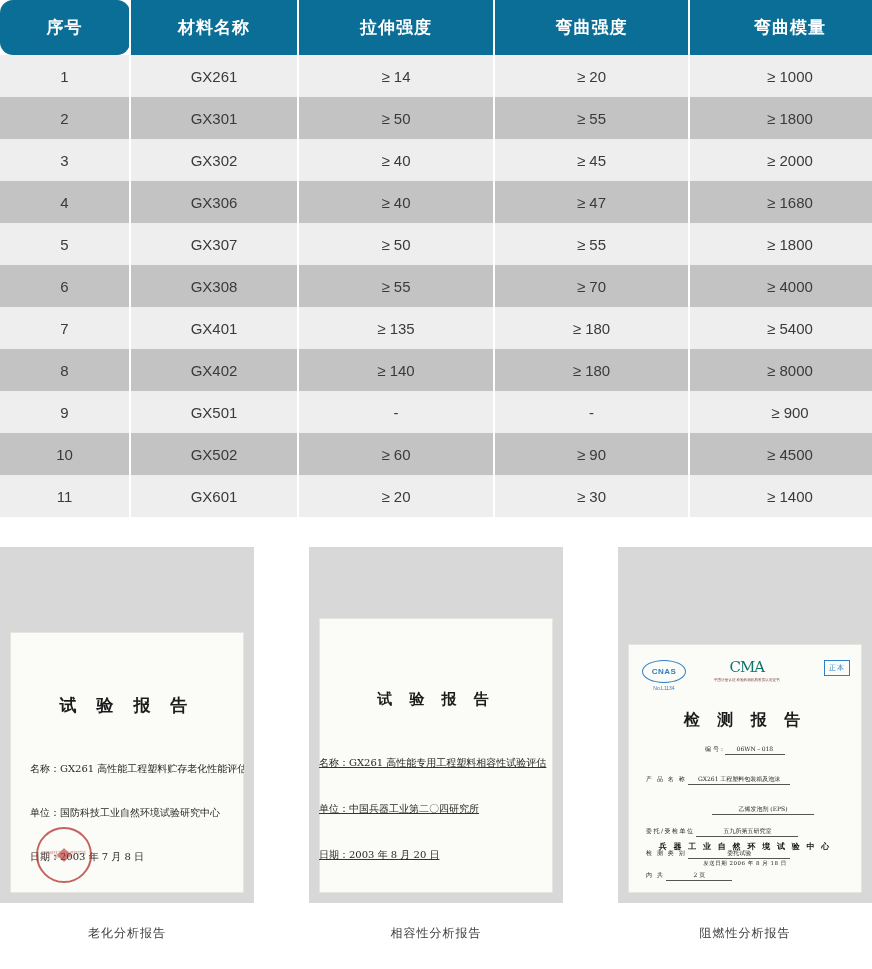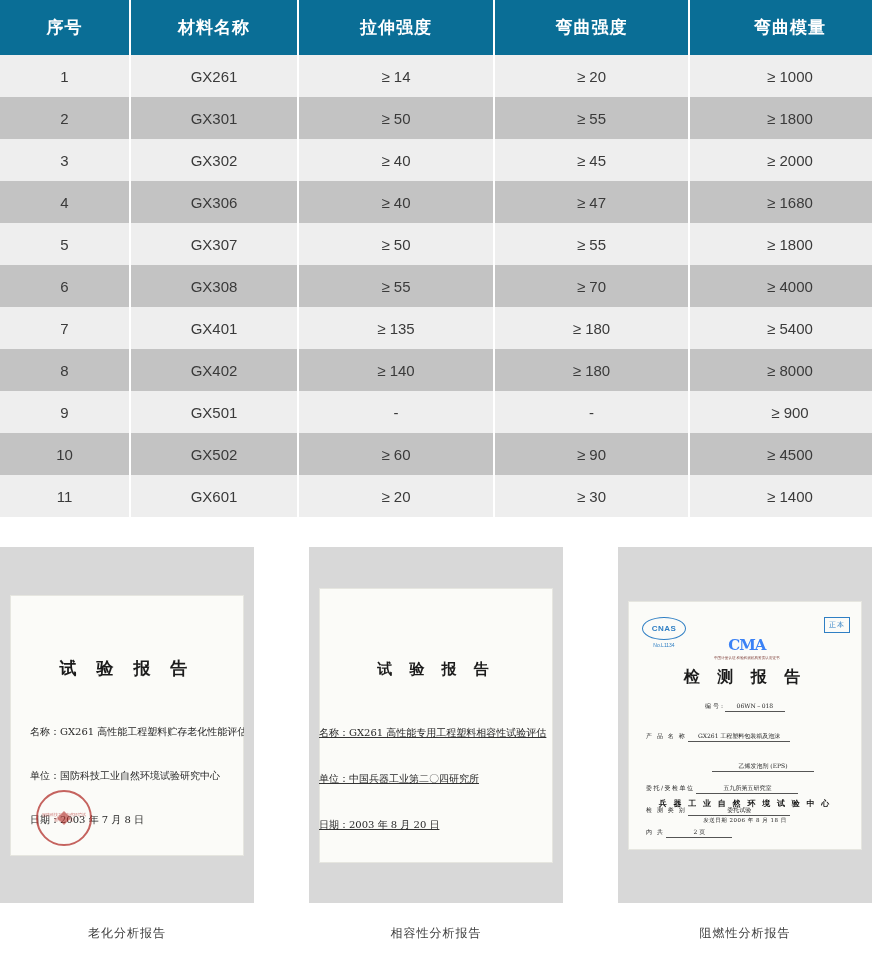--- a/index.html
+++ b/index.html
@@ -46,21 +46,21 @@
   }
   table.spec-table td:last-child {
     border-right: none;
   }
   tr.row-light td {
     background: #eeeeee;
   }
   tr.row-dark td {
     background: #c3c3c3;
   }
-  .col-0 { width: 127px; }
+  .col-0 { width: 127px; border-radius: 13px; }
   .col-1 { width: 164px; }
   .col-2 { width: 192px; }
   .col-3 { width: 191px; }
   .col-4 { width: 198px; }
 
   .gap {
     height: 30px;
     background: #ffffff;
   }
 
@@ -78,21 +78,21 @@
     flex-direction: column;
     align-items: center;
   }
   .card-frame {
     width: 254px;
     height: 356px;
     background: #d8d8d8;
     padding: 10px;
     box-sizing: border-box;
     display: flex;
-    align-items: center;
+    align-items: flex-end;
     justify-content: stretch;
   }
   .card-paper {
     flex: 1;
     background: #fbfbf8;
     position: relative;
     box-shadow: inset 0 0 0 1px #e6e6e0;
     overflow: hidden;
   }
   .card-caption {
@@ -209,25 +209,24 @@
     margin-top: 2px;
   }
   .cma {
     position: absolute;
     left: 86px;
     top: 2px;
     text-align: center;
   }
   .cma-mark {
     font-size: 15px;
-    font-weight: bold;
-    color: #3b82f6;
+    font-weight: normal;
+    color: #0f766e;
     letter-spacing: -1px;
     font-family: "DejaVu Serif", serif;
-    margin-top: 21px;
   }
   .cma-sub {
     font-size: 3.6px;
     color: #7a3a34;
     margin-top: 2px;
     line-height: 1.3;
   }
   .zhengben {
     position: absolute;
     right: 12px;

